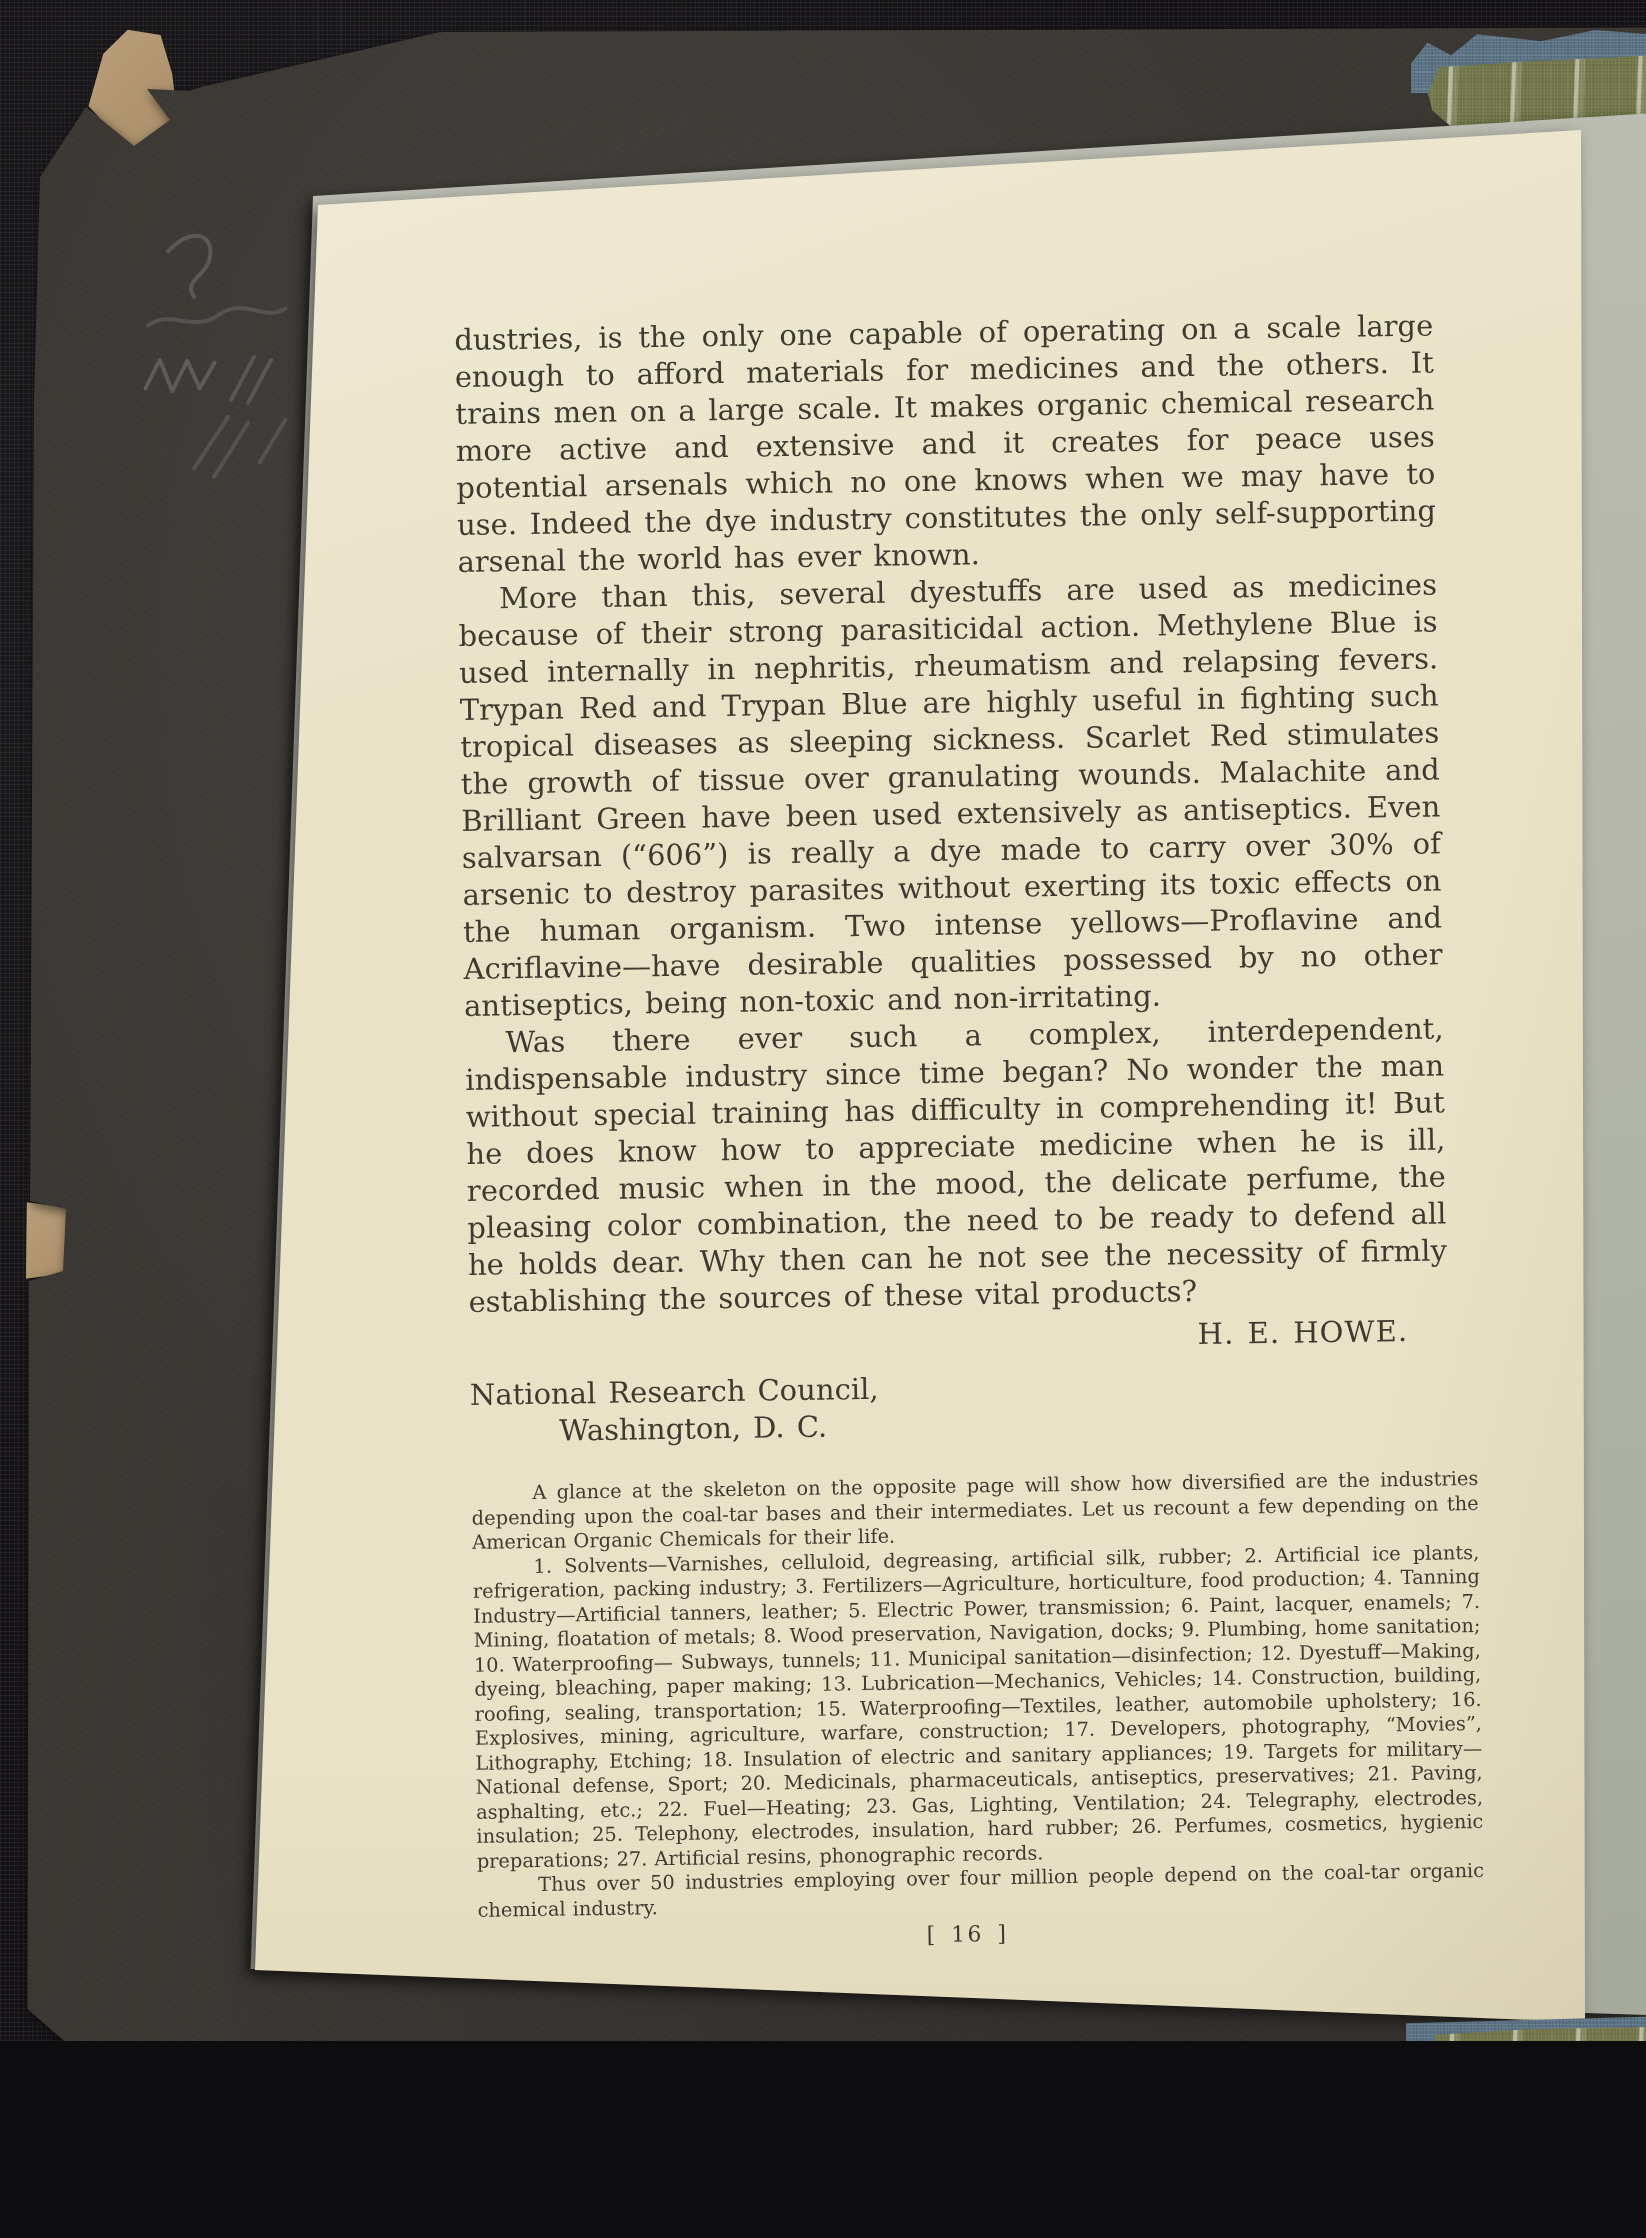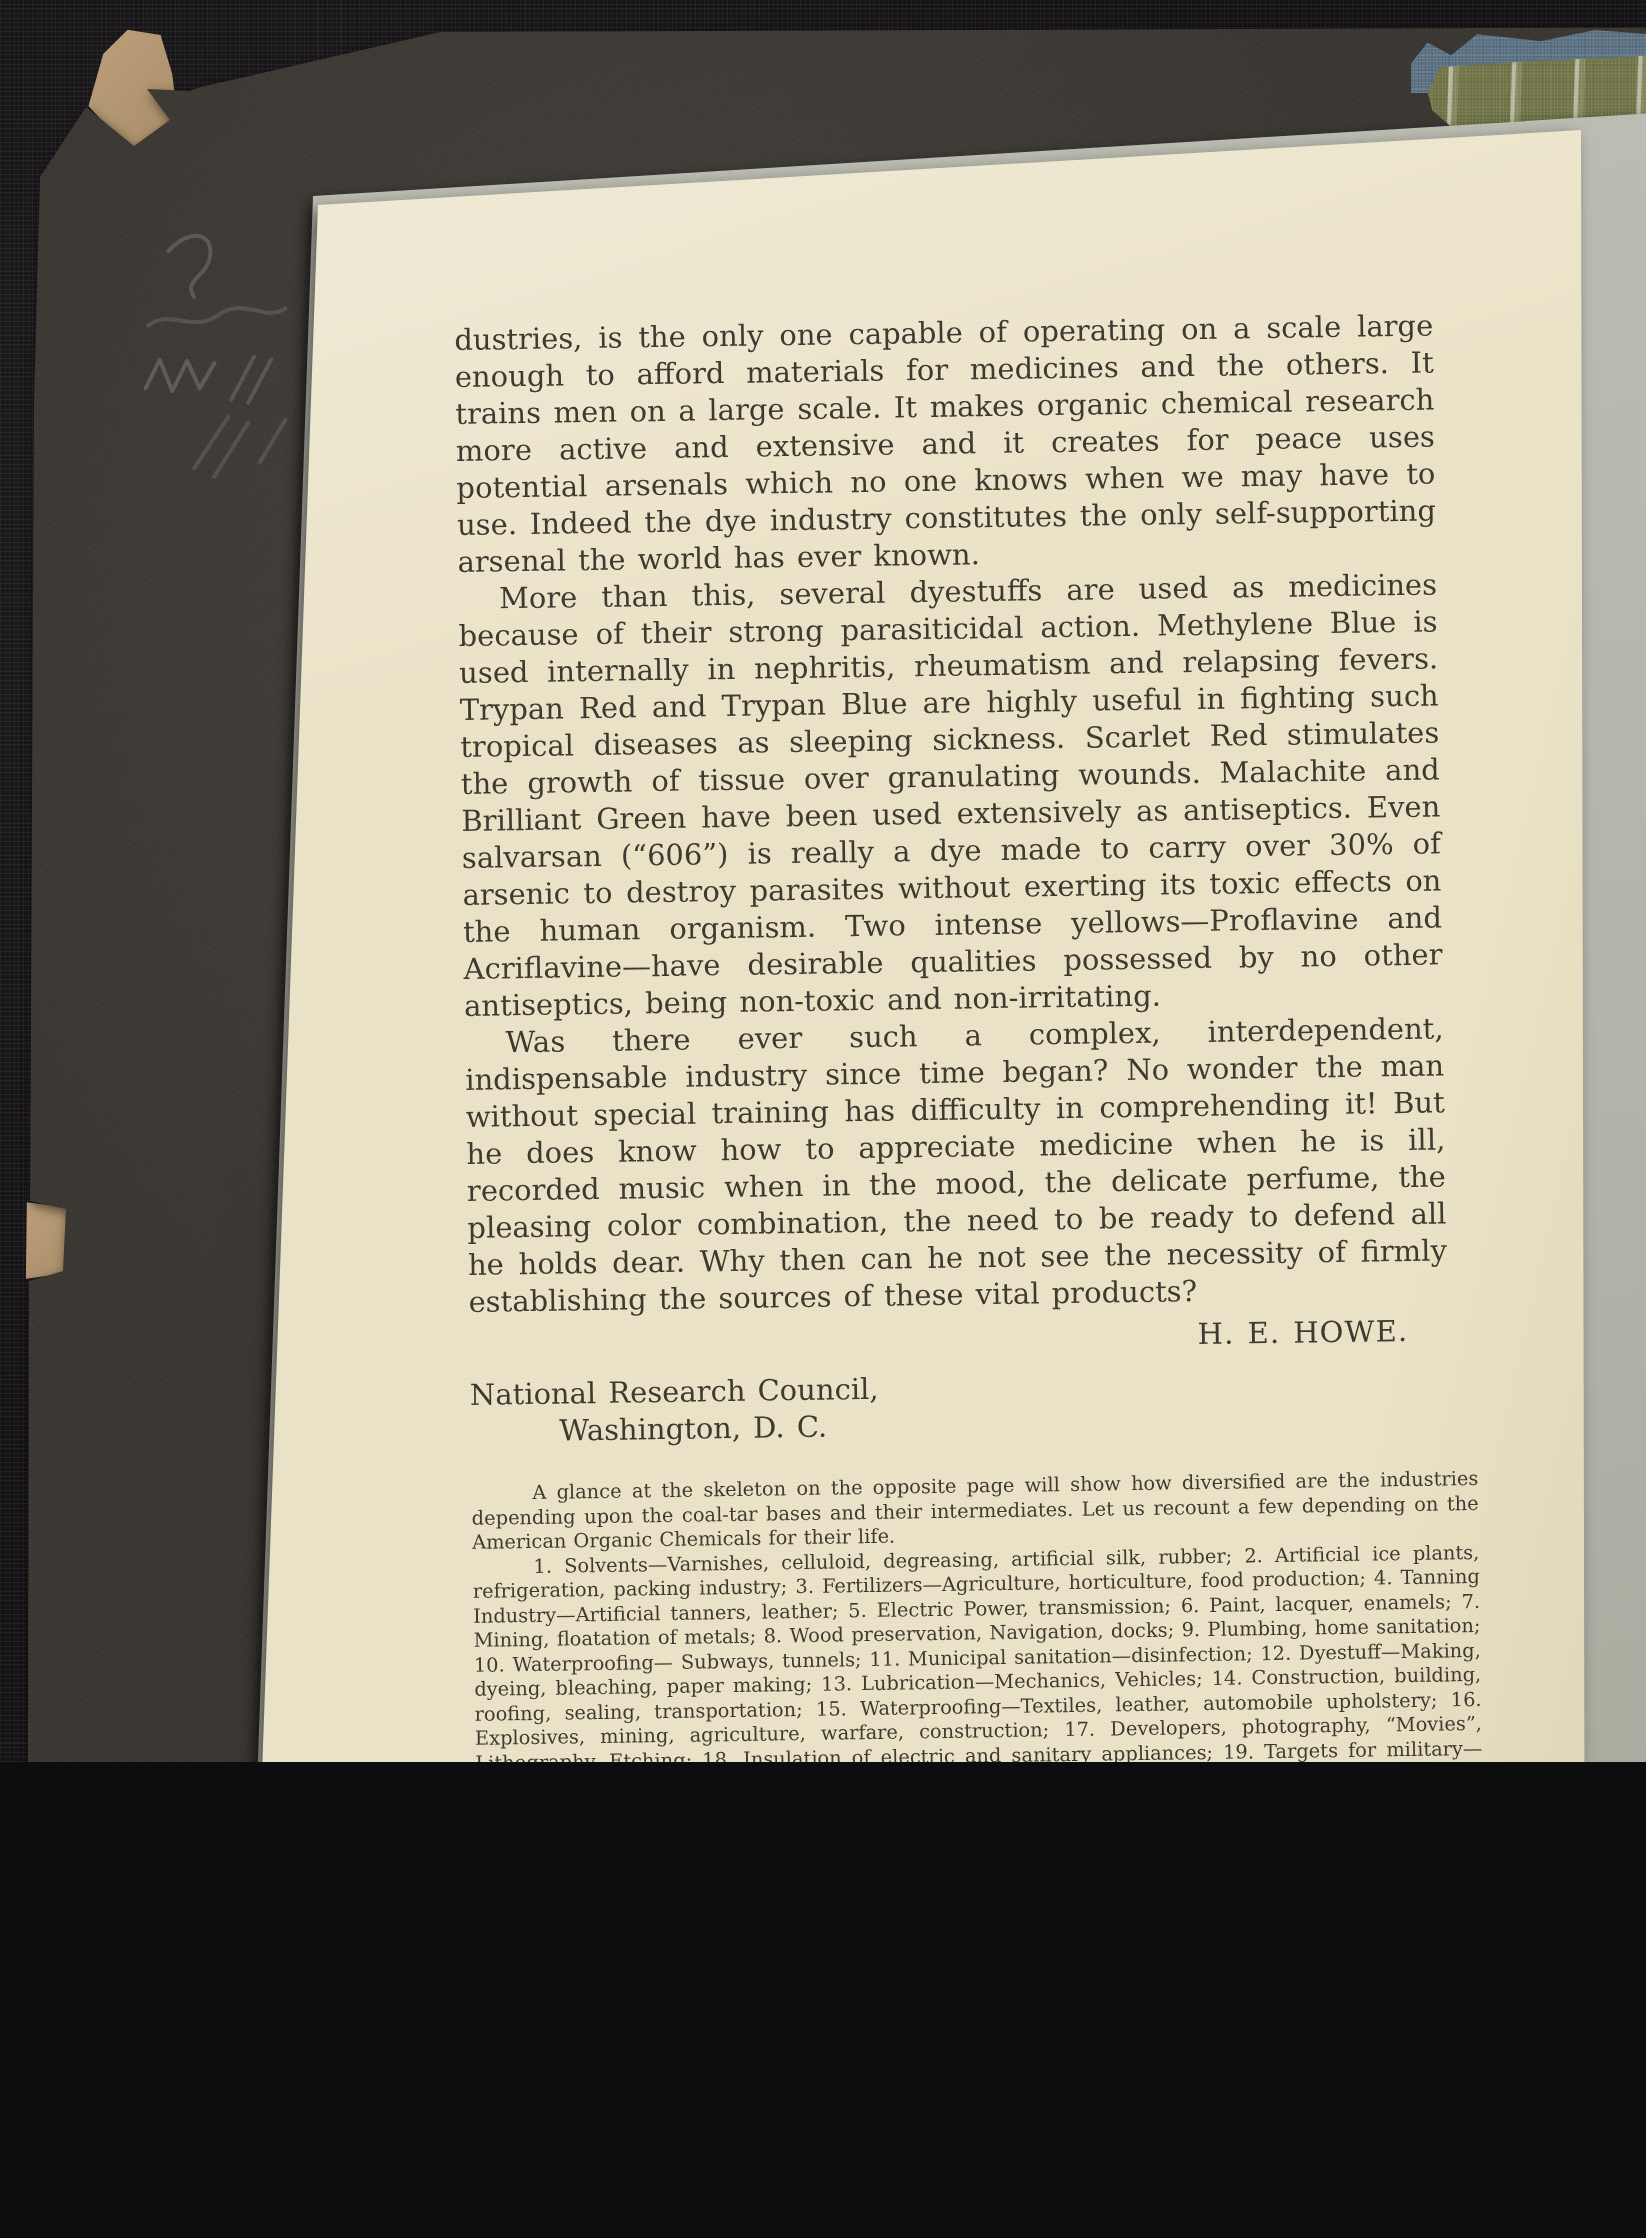--- a/index.html
+++ b/index.html
@@ -1,16 +1,16 @@
 <!DOCTYPE html>
 <html style="font-size:9.1px"><head>
 <meta charset="utf-8">
 <style>
   html,body{margin:0;padding:0;background:#0d0c0e;}
-  .scene{position:relative;width:1646px;height:1762px;overflow:hidden;
+  .scene{position:relative;width:1646px;height:2041px;overflow:hidden;
          font-family:"DejaVu Serif", serif;}
 
   
   .fabric{position:absolute;inset:0;background-color:#141215;
     background-image:
       repeating-linear-gradient(0deg, rgba(255,255,255,0.055) 0 1.1px, transparent 1.1px 4.6px),
       repeating-linear-gradient(90deg, rgba(255,255,255,0.045) 0 1.1px, transparent 1.1px 4.6px),
       radial-gradient(ellipse at 18% 28%, rgba(255,255,255,0.03), transparent 55%),
       radial-gradient(ellipse at 80% 85%, rgba(0,0,0,0.25), transparent 60%);}
 

